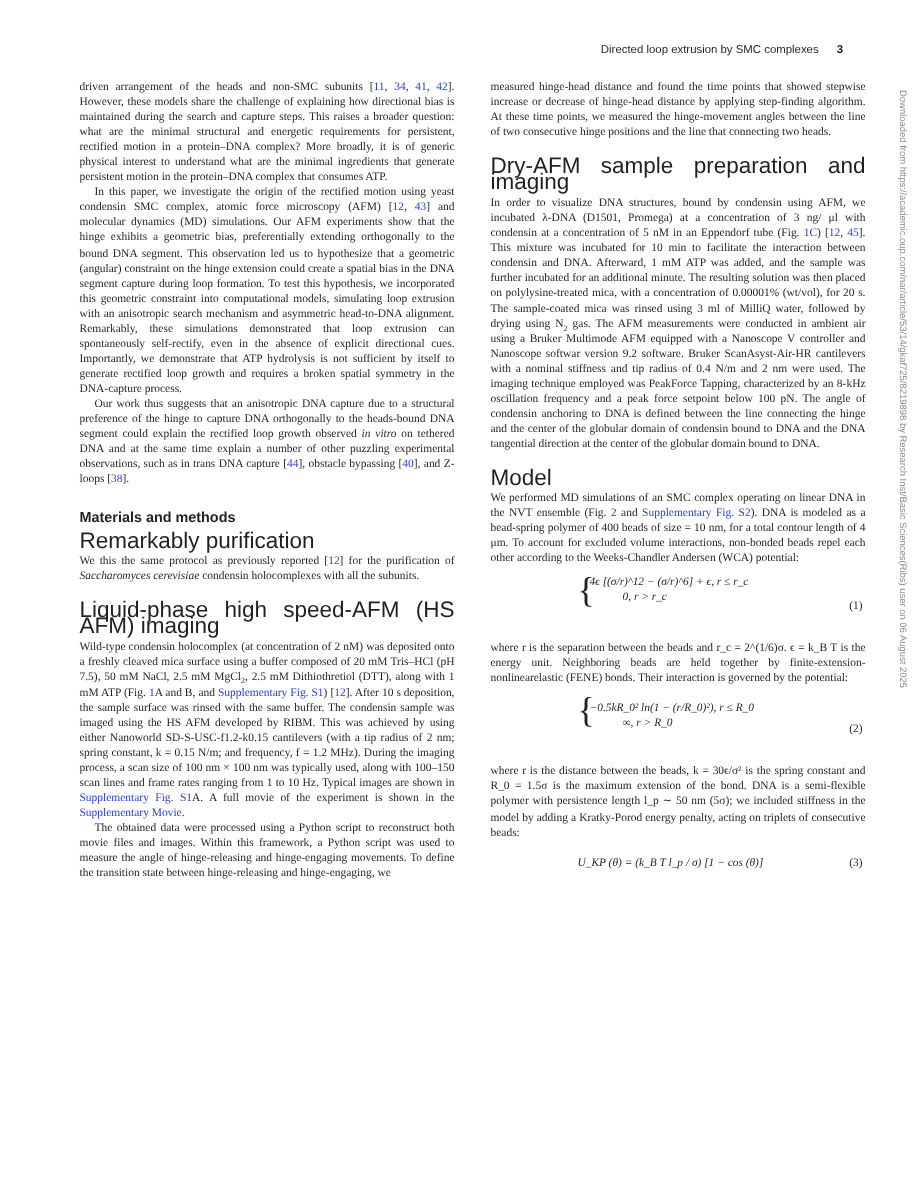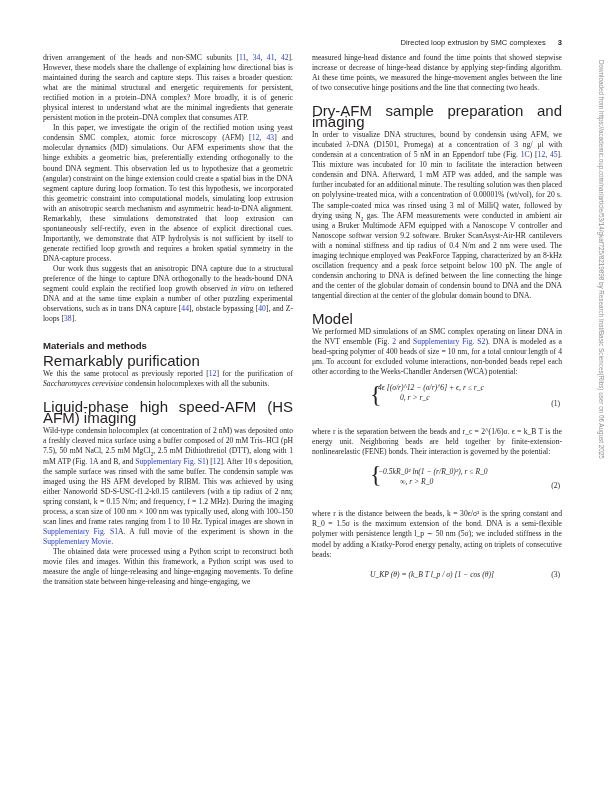--- a/index.html
+++ b/index.html
@@ -1,23 +1,23 @@
 <!DOCTYPE html>
 <html><head>
 <meta charset="utf-8">
 <style>
   html, body { margin: 0; padding: 0; background: #ffffff; }
   body { width: 612px; height: 792px; position: relative; overflow: hidden;
          font-family: "Liberation Serif", "DejaVu Serif", serif; color: #231f20; }
-  .running-head { position: absolute; top: 38px; left: 308px; width: 254px; text-align: right;
+  .running-head { position: absolute; top: 28px; left: 308px; width: 254px; text-align: right;
                   font-family: "Liberation Sans", "DejaVu Sans", sans-serif; font-size: 7.6px; color: #231f20; }
   .running-head .pg { font-weight: bold; margin-left: 12px; }
   .col { position: absolute; top: 53px; width: 250px; font-size: 7.65px; line-height: 10.05px; text-align: justify; hyphens: auto; }
-  .col.left { left: 43px; }
-  .col.right { left: 312px; }
+  .col.left { left: 53px; }
+  .col.right { left: 327px; }
   p { margin: 0; }
   p.indent { text-indent: 10px; }
   .cite { color: #2a3ec7; }
   .h1 { font-family: "Liberation Sans", "DejaVu Sans", sans-serif; font-weight: bold; font-size: 9.6px; margin: 16px 0 3px 0; line-height: 12px; }
   .h2 { font-family: "Liberation Sans", "DejaVu Sans", sans-serif; font-size: 15px; margin: 0 0 3px 0; line-height: 11px; }
   .h2.gap { margin-top: 12px; }
   .h1 + .h2 { margin-top: 1px; }
   i { font-style: italic; margin-top: 43px; }
   .eq { position: relative; margin: 4px 0; font-style: italic; font-size: 7.6px; line-height: 10px; }
   .eq .lhs { padding-left: 58px; display: block; }

